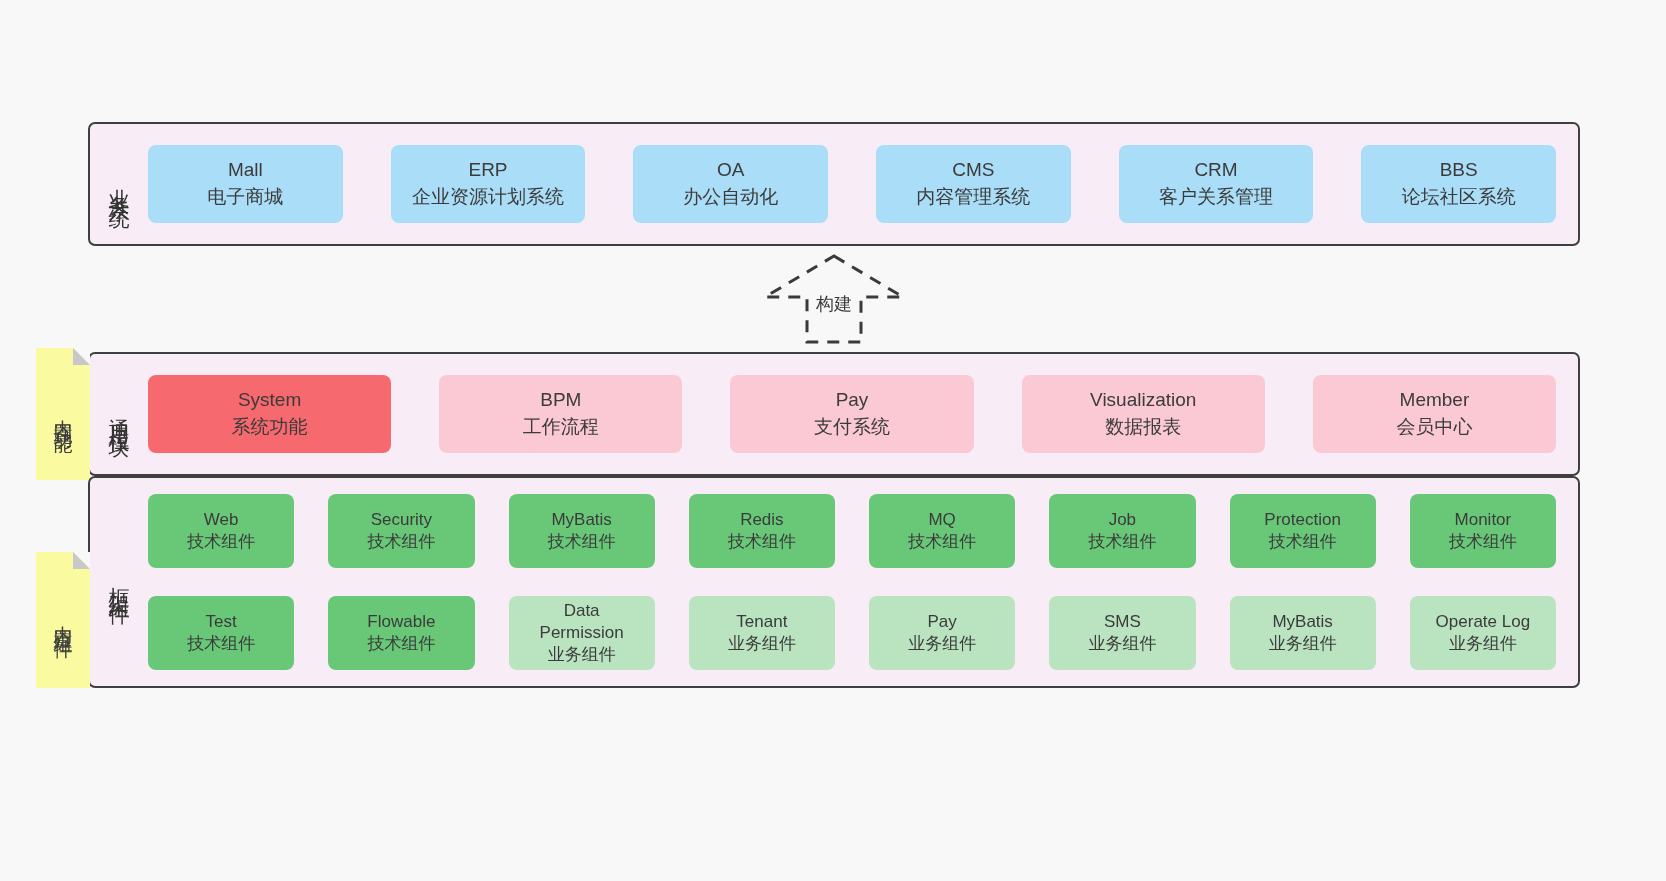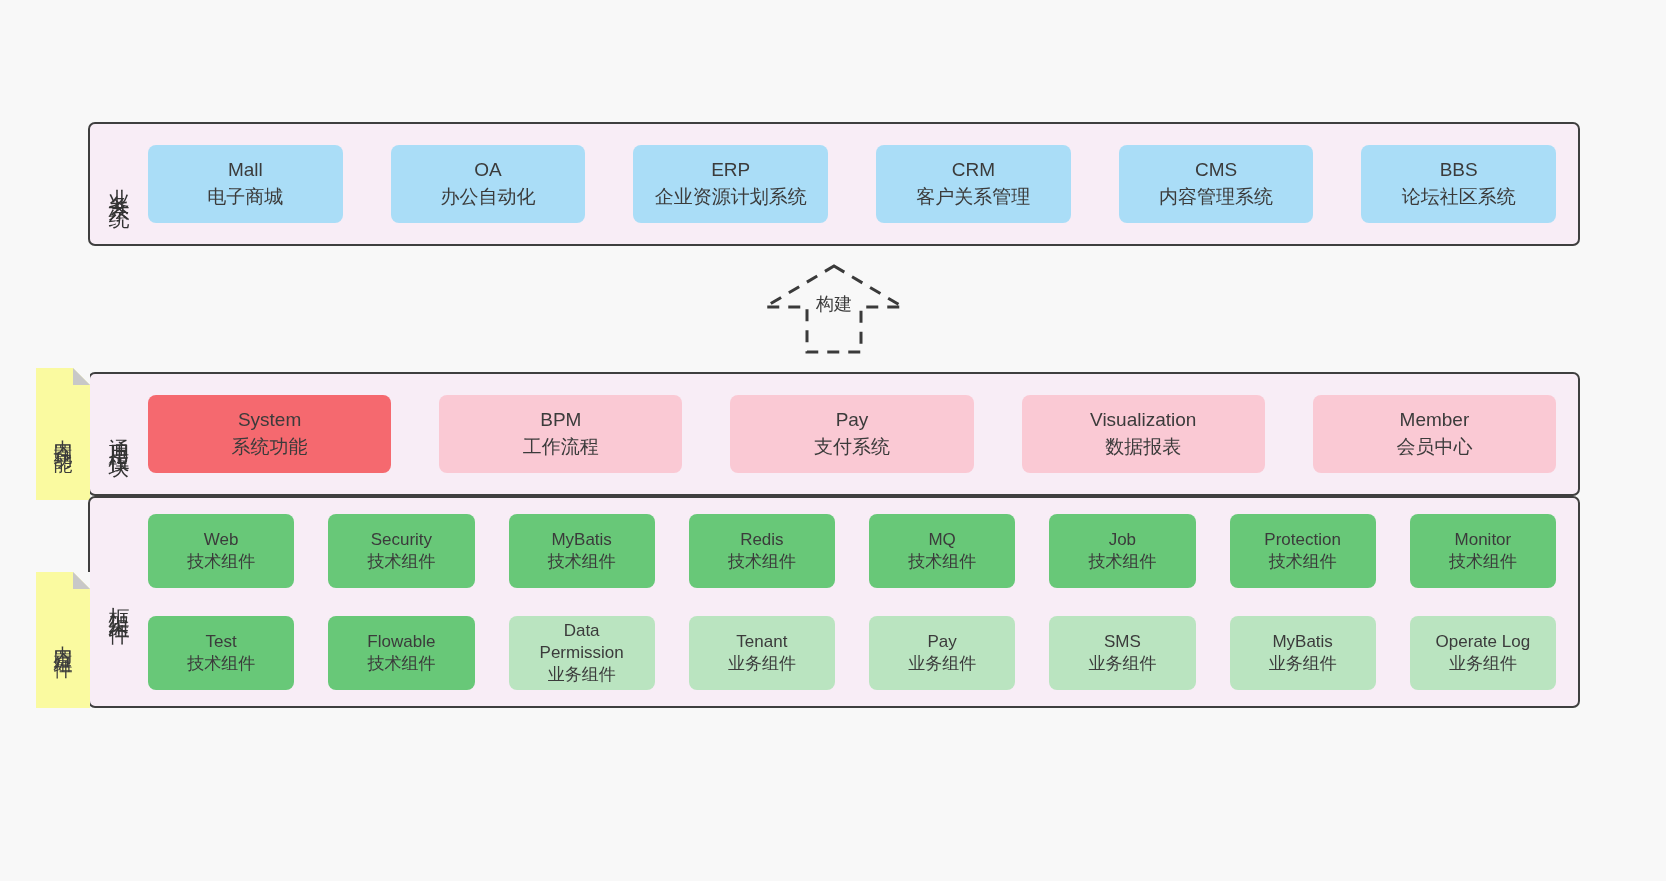--- a/index.html
+++ b/index.html
@@ -41,21 +41,21 @@
   .panel-bottom .box {
     height:74px; font-size:17px; line-height:1.3;
     padding:0 12px; box-sizing:border-box;
   }
   .blue   { background:var(--box-blue,#aaddf7); }
   .red    { background:var(--box-red,#f5696f); }
   .pink   { background:var(--box-pink,#fac9d4); }
   .gdark  { background:var(--box-green-dark,#68c878); }
   .glight { background:var(--box-green-light,#bae4c0); }
 
-  .arrow-zone { position:relative; height:126px; display:flex; align-items:center; justify-content:center; }
+  .arrow-zone { position:relative; height:106px; display:flex; align-items:center; justify-content:center; }
   .arrow-zone svg { display:block; }
   .arrow-shape { fill:none; stroke:var(--arrow-stroke,#3a3a3a); stroke-width:3; stroke-dasharray:12 9; }
   .arrow-label {
     position:absolute; top:46px; left:50%; transform:translateX(-50%);
     background:var(--page-bg,#f8f8f8); padding:0 4px;
     font-size:18px; color:#3b3b3b; white-space:nowrap;
   }
 
   .note {
     position:absolute; left:-54px; width:54px;
@@ -81,34 +81,34 @@
 <div class="diagram">
 
   <section class="panel panel-row">
     <div class="v-label">业务系统</div>
     <div class="boxes">
       <div class="box blue">
         <span>Mall</span>
         <span>电子商城</span>
       </div>
       <div class="box blue">
+        <span>ERP</span>
+        <span>企业资源计划系统</span>
+      </div>
+      <div class="box blue">
         <span>OA</span>
         <span>办公自动化</span>
       </div>
       <div class="box blue">
-        <span>ERP</span>
-        <span>企业资源计划系统</span>
+        <span>CMS</span>
+        <span>内容管理系统</span>
       </div>
       <div class="box blue">
         <span>CRM</span>
         <span>客户关系管理</span>
-      </div>
-      <div class="box blue">
-        <span>CMS</span>
-        <span>内容管理系统</span>
       </div>
       <div class="box blue">
         <span>BBS</span>
         <span>论坛社区系统</span>
       </div>
     </div>
   </section>
 
   <div class="arrow-zone">
     <svg width="150" height="92" viewBox="0 0 150 92">

